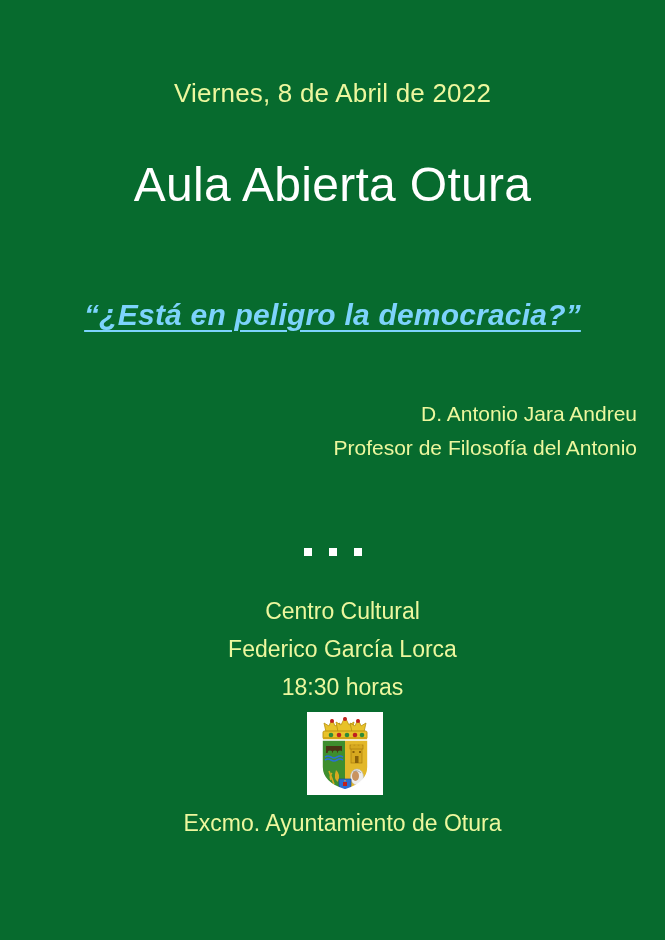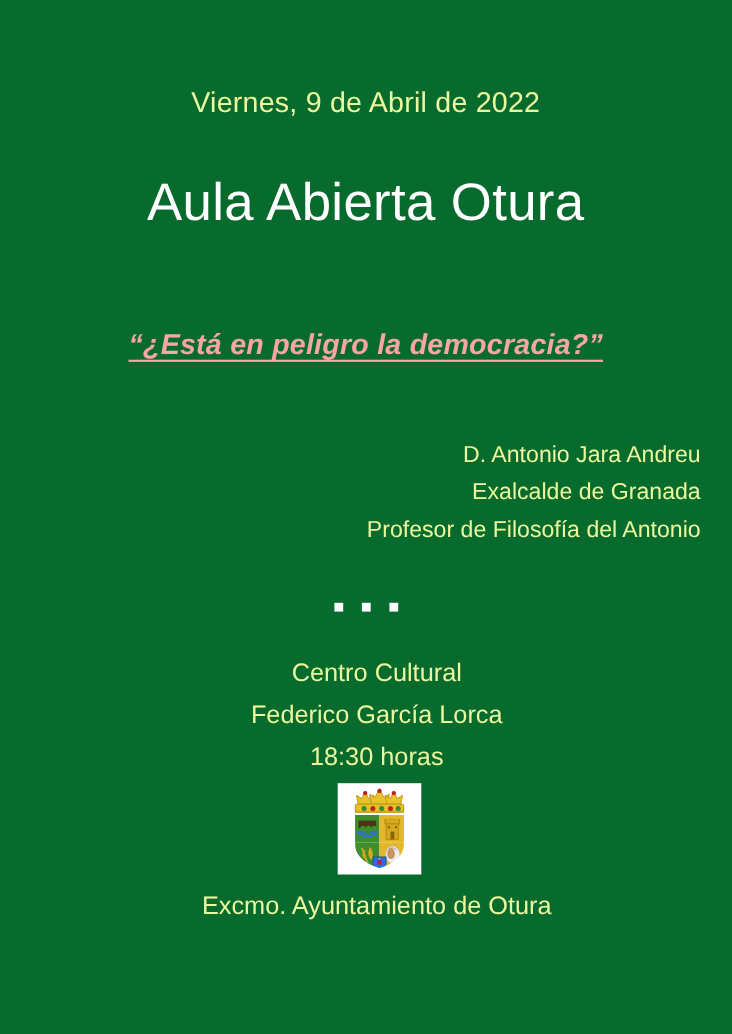--- a/index.html
+++ b/index.html
@@ -60,22 +60,22 @@
   
   .lecture-title-wrap {
     position: absolute;
     top: 298px;
     left: 0;
     width: 665px;
     text-align: center;
   }
   .lecture-title {
     display: inline-block;
-    color: #fca5a5;
-    font-size: 26px;
+    color: #7dd3fc;
+    font-size: 30px;
     font-weight: bold;
     font-style: italic;
     text-decoration: underline;
     text-underline-offset: 5px;
     text-decoration-thickness: 2px;
     letter-spacing: 0.2px;
     text-align: right;
   }
 
   
@@ -146,32 +146,31 @@
     text-align: center;
     color: #EDF79E;
     font-size: 23px;
   }
 </style>
 </head>
 <body>
 
 <div class="poster">
 
-  <div class="date-line">Viernes, 9 de Abril de 2022</div>
+  <div class="date-line">Viernes, 8 de Abril de 2022</div>
 
   <div class="main-title">Aula Abierta Otura</div>
 
 
   <div class="lecture-title-wrap">
     <span class="lecture-title">“¿Está en peligro la democracia?”</span>
   </div>
 
   <div class="speaker-block">
     <div class="speaker-line">D. Antonio Jara Andreu</div>
-    <div class="speaker-line">Exalcalde de Granada</div>
     <div class="speaker-line">Profesor de Filosofía del Antonio</div>
   </div>
 
   <div class="dots">
     <span class="dot"></span>
     <span class="dot"></span>
     <span class="dot"></span>
   </div>
 
   <div class="venue-block">

